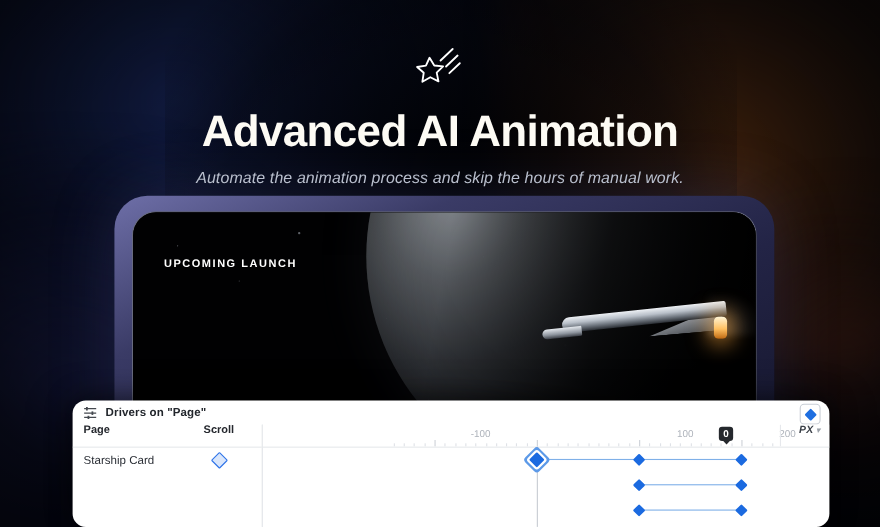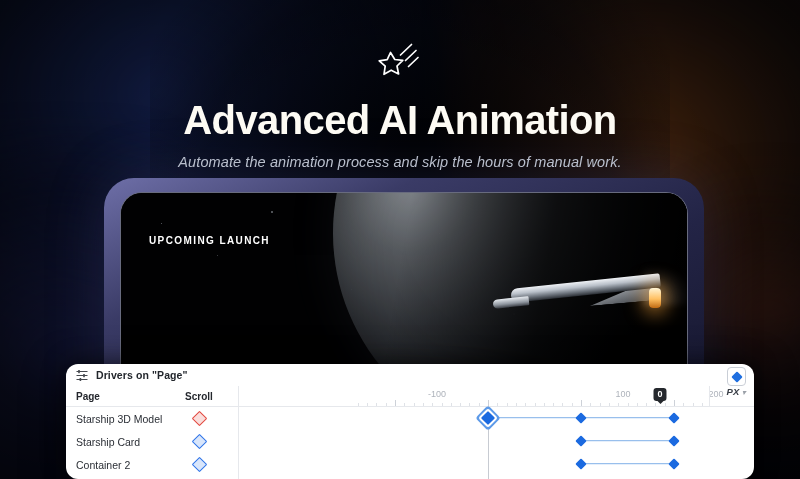--- a/index.html
+++ b/index.html
@@ -134,21 +134,21 @@
     background:#fff;display:flex;align-items:center;justify-content:center;
   }
   .kf-btn .dia{width:8px;height:8px;background:#1f6fe0;transform:rotate(45deg);border-radius:1px;}
 
   .panel-body{position:absolute;left:0;right:0;top:22px;bottom:0;}
 
   .col-left{position:absolute;left:0;top:0;width:172px;bottom:0;border-right:1px solid #e6e8ec;}
   .col-right{position:absolute;left:172px;right:0;top:0;bottom:0;}
 
   .hdr-row{
-    height:20px;display:flex;align-items:center;border-bottom:1px solid #e6e8ec;
+    height:20px;display:flex;align-items:flex-start;border-bottom:1px solid #e6e8ec;
     padding:0 10px;font-size:10px;font-weight:700;color:#24272d;
   }
   .hdr-page{flex:1;}
   .hdr-scroll{width:58px;text-align:center;}
 
   .row{
     height:23px;display:flex;align-items:center;padding:0 10px;
     font-size:10.5px;color:#2b2f36;
   }
   .row-name{flex:1;white-space:nowrap;}
@@ -267,40 +267,28 @@
   </div>
 
   <div class="panel-body">
 
     <div class="col-left">
       <div class="hdr-row">
         <span class="hdr-page">Page</span>
         <span class="hdr-scroll">Scroll</span>
       </div>
 
-      <div class="row">
-        <span class="row-name">Starship 3D Model</span>
-        <span class="row-icon">
-          <i class="dia-o red"></i>
-        </span>
-      </div>
 
       <div class="row">
         <span class="row-name">Starship Card</span>
         <span class="row-icon">
           <i class="dia-o"></i>
         </span>
       </div>
 
-      <div class="row">
-        <span class="row-name">Container 2</span>
-        <span class="row-icon">
-          <i class="dia-o"></i>
-        </span>
-      </div>
     </div>
 
     <div class="col-right">
 
       <div class="ruler">
         <div id="ruler-ticks">
             <span class="tick-lbl" style="left: 157px;">-100</span>
             <span class="major" style="left: 157px;"></span>
             <span class="major" style="left: 250px;"></span>
             <span class="tick-lbl" style="left: 343px;">100</span>

